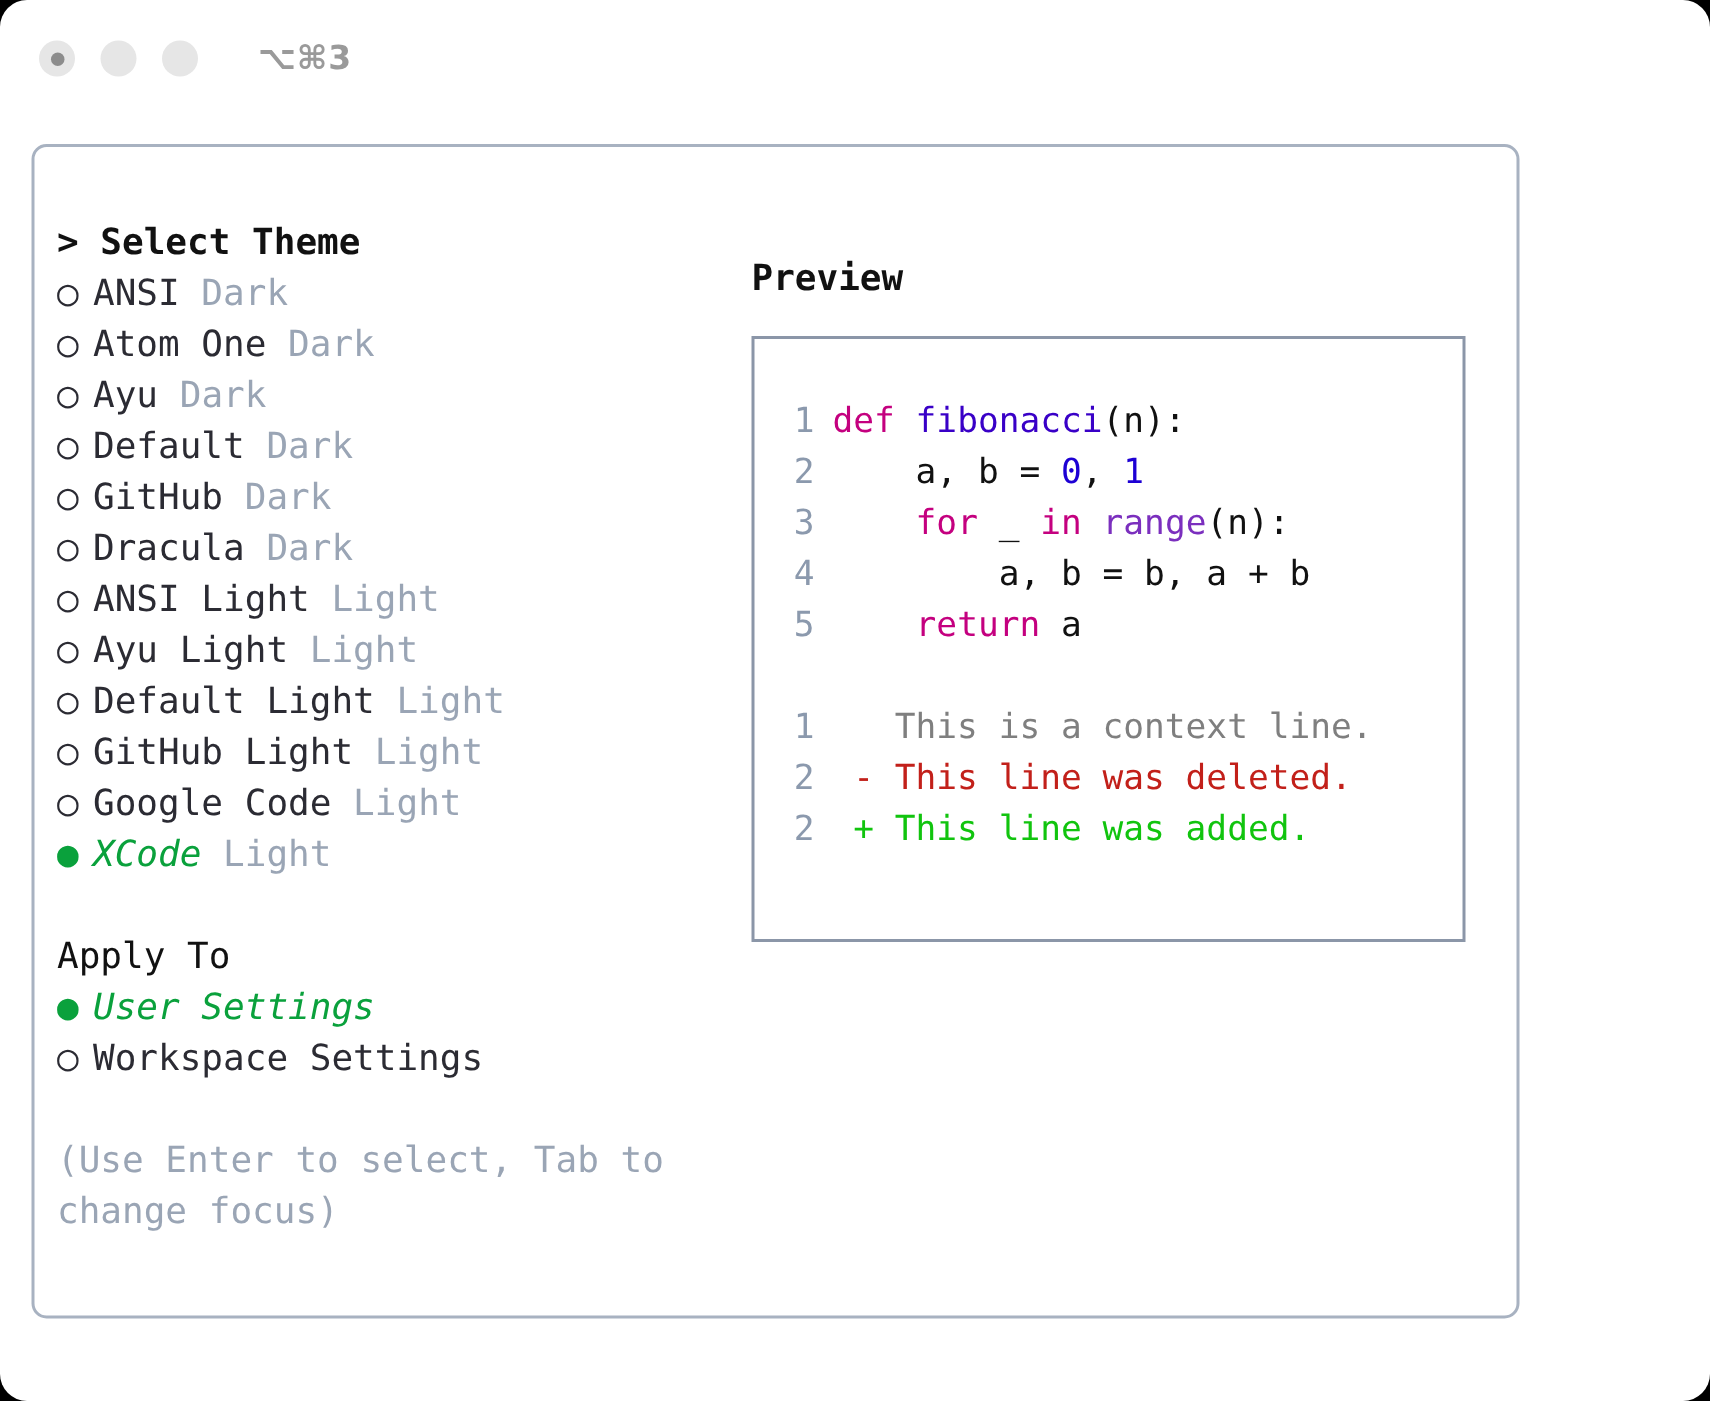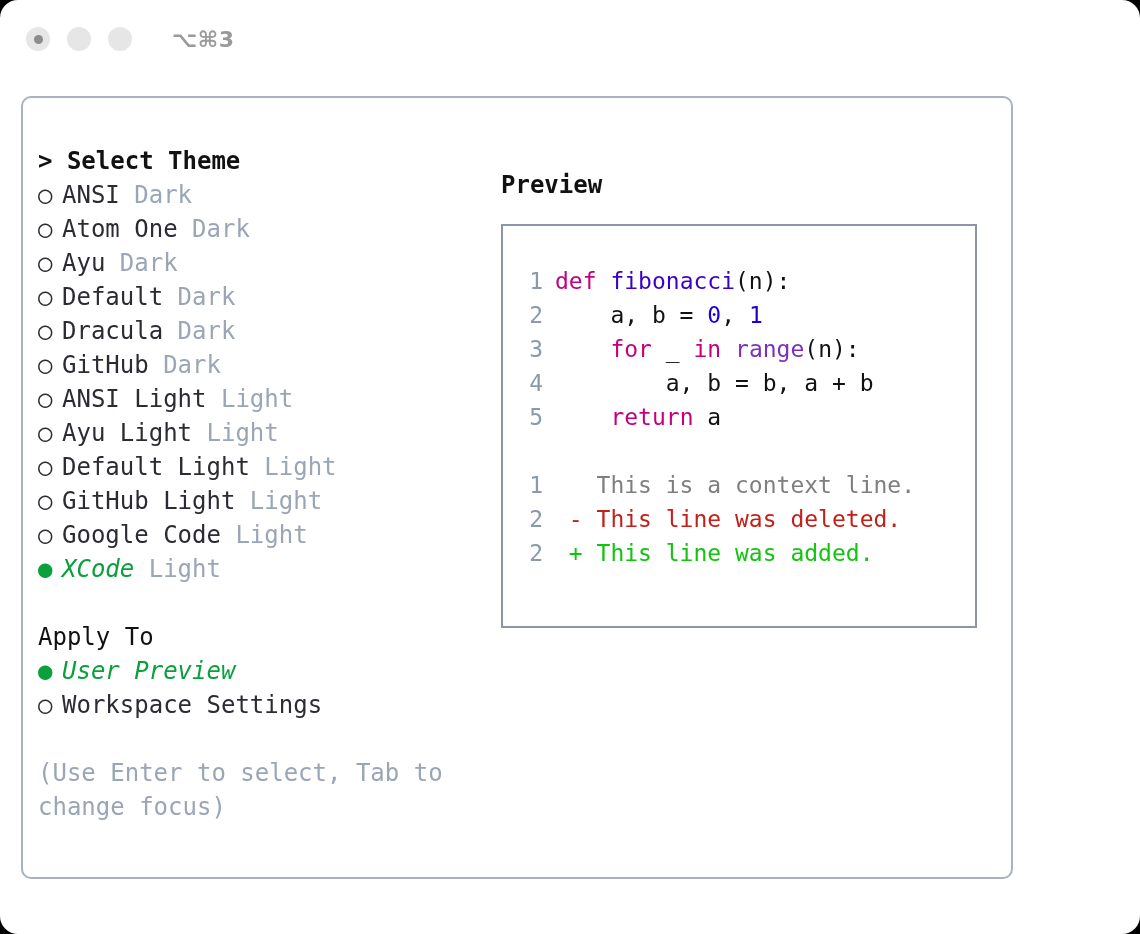--- a/index.html
+++ b/index.html
@@ -192,36 +192,36 @@
 
       <div id="left-col">
 
         <div class="head-row">&gt; Select Theme</div>
 
         <div id="theme-items">
             <div class="opt-row"><span class="marker">○</span><span class="opt-label">ANSI</span><span class="tag"> Dark</span></div>
             <div class="opt-row"><span class="marker">○</span><span class="opt-label">Atom One</span><span class="tag"> Dark</span></div>
             <div class="opt-row"><span class="marker">○</span><span class="opt-label">Ayu</span><span class="tag"> Dark</span></div>
             <div class="opt-row"><span class="marker">○</span><span class="opt-label">Default</span><span class="tag"> Dark</span></div>
+            <div class="opt-row"><span class="marker">○</span><span class="opt-label">GitHub</span><span class="tag"> Dark</span></div>
             <div class="opt-row"><span class="marker">○</span><span class="opt-label">Dracula</span><span class="tag"> Dark</span></div>
-            <div class="opt-row"><span class="marker">○</span><span class="opt-label">GitHub</span><span class="tag"> Dark</span></div>
             <div class="opt-row"><span class="marker">○</span><span class="opt-label">ANSI Light</span><span class="tag"> Light</span></div>
             <div class="opt-row"><span class="marker">○</span><span class="opt-label">Ayu Light</span><span class="tag"> Light</span></div>
             <div class="opt-row"><span class="marker">○</span><span class="opt-label">Default Light</span><span class="tag"> Light</span></div>
             <div class="opt-row"><span class="marker">○</span><span class="opt-label">GitHub Light</span><span class="tag"> Light</span></div>
             <div class="opt-row"><span class="marker">○</span><span class="opt-label">Google Code</span><span class="tag"> Light</span></div>
             <div class="opt-row"><span class="marker sel">●</span><span class="opt-label sel">XCode</span><span class="tag"> Light</span></div>
           </div>
 
         <div class="spacer-sm"></div>
 
         <div class="head-row plain">Apply To</div>
 
         <div id="apply-items">
-            <div class="opt-row"><span class="marker sel">●</span><span class="opt-label sel">User Preview</span></div>
+            <div class="opt-row"><span class="marker sel">●</span><span class="opt-label sel">User Settings</span></div>
             <div class="opt-row"><span class="marker">○</span><span class="opt-label">Workspace Settings</span></div>
           </div>
 
         <div id="help">(Use Enter to select, Tab to change focus)</div>
       </div>
 
       <div id="right-col">
         <div id="preview-title">Preview</div>
 
         <div id="preview-box">

